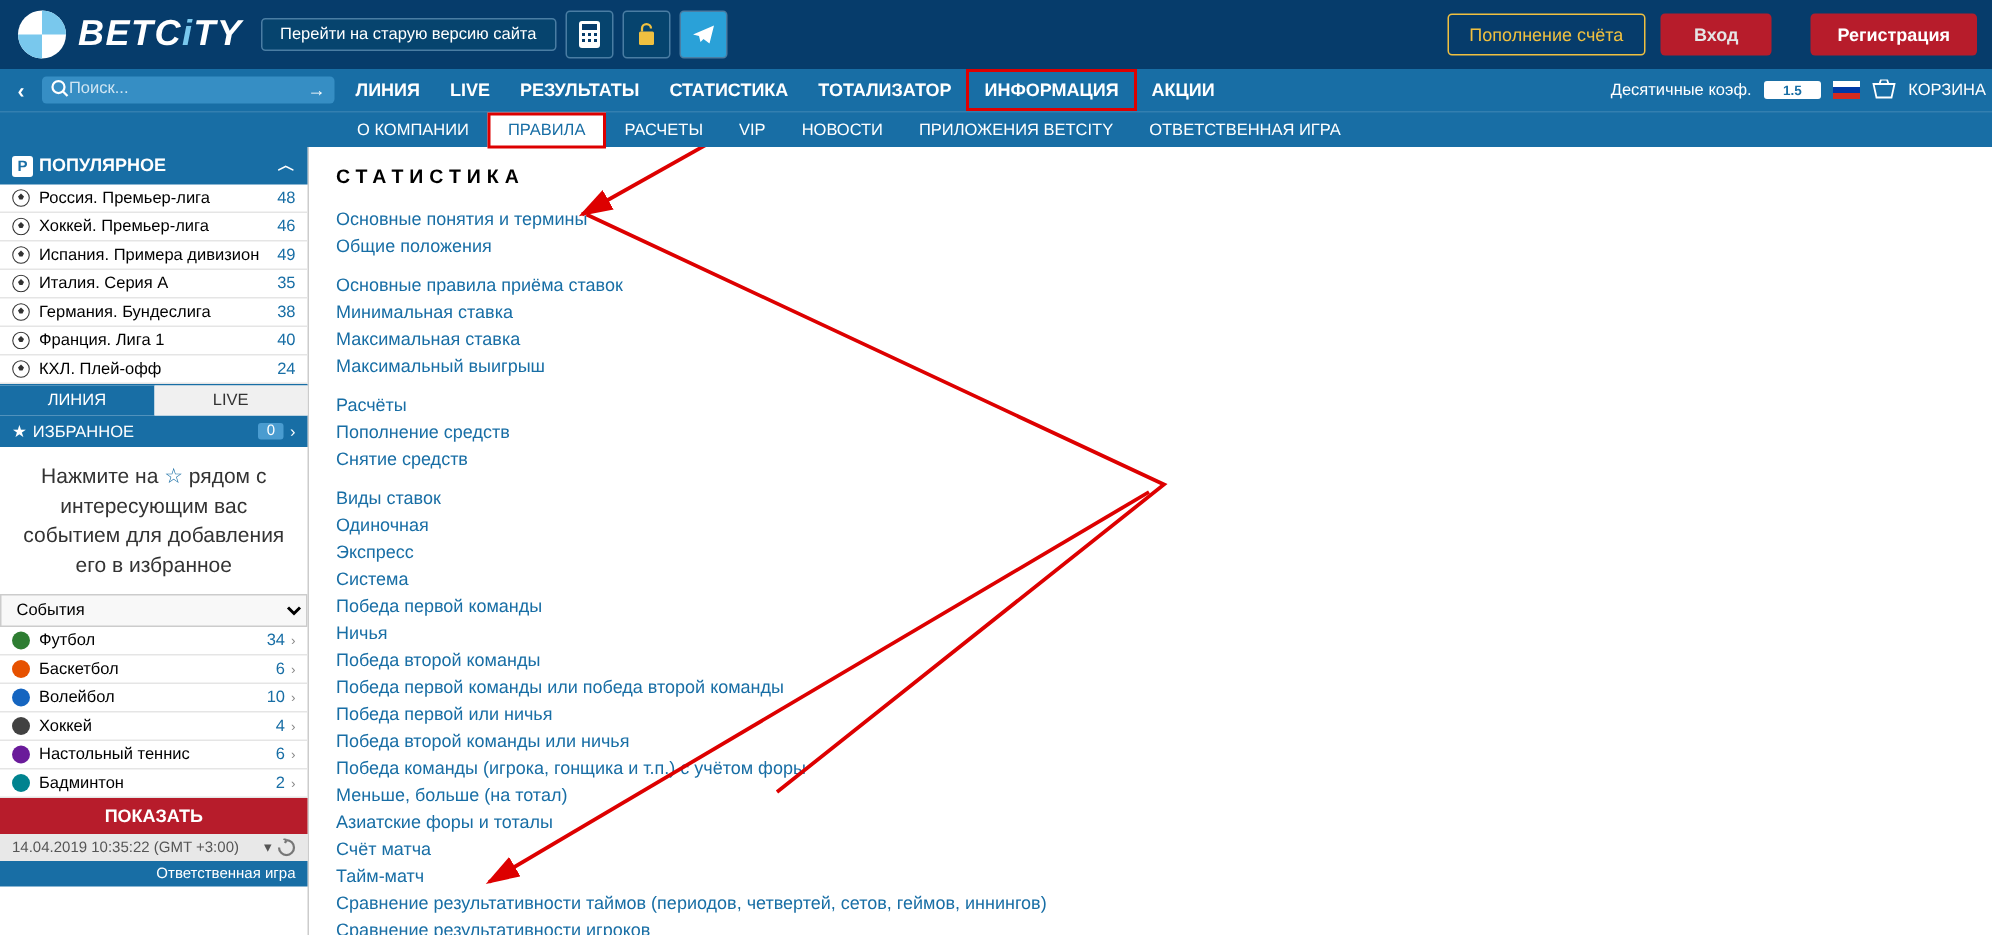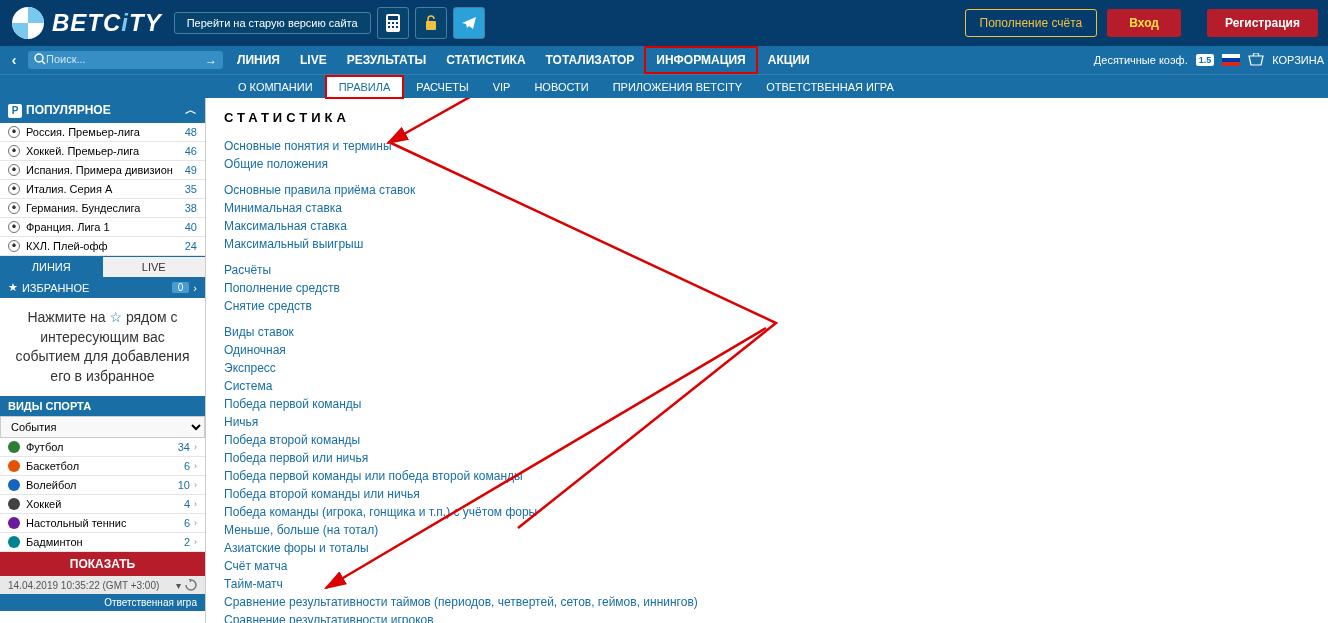--- a/index.html
+++ b/index.html
@@ -7,32 +7,32 @@
 
 .header { background: #063c6b; height: 46px; display: flex; align-items: center; padding: 0 10px; }
 .logo { display: flex; align-items: center; gap: 6px; }
 .logo-ball { width: 36px; height: 36px; }
 .logo-text { color: #fff; font-size: 24px; font-weight: bold; font-style: italic; letter-spacing: 1px; }
 .logo-text .i { color: #79c8ed; }
 .header-btn { background: #06446e; border: 1px solid #4a7da3; color: #fff; padding: 4px 12px; font-size: 11px; border-radius: 3px; margin-left: 12px; cursor: pointer; }
 .header-icon-btn { width: 32px; height: 32px; background: #06446e; border: 1px solid #4a7da3; border-radius: 3px; margin-left: 6px; display: flex; align-items: center; justify-content: center; cursor: pointer; }
 .spacer { flex: 1; }
 .balance-btn { border: 1px solid #f0c040; color: #f0c040; padding: 6px 14px; border-radius: 3px; font-size: 12px; cursor: pointer; }
-.login-btn { background: #b71c2b; color: #fde047; padding: 7px 22px; border-radius: 3px; font-size: 12px; font-weight: bold; margin-left: 10px; cursor: pointer; }
+.login-btn { background: #b71c2b; color: #e5e5e5; padding: 7px 22px; border-radius: 3px; font-size: 12px; font-weight: bold; margin-left: 10px; cursor: pointer; }
 .reg-btn { background: #b71c2b; color: #fff; padding: 7px 18px; border-radius: 3px; font-size: 12px; font-weight: bold; margin-left: 26px; cursor: pointer; }
 
 .navbar { background: #186ea5; height: 28px; display: flex; align-items: center; padding: 0 4px; color: #fff; font-size: 12px; font-weight: bold; }
 .nav-back { width: 20px; text-align: center; cursor: pointer; font-size: 14px; }
 .search-wrap { background: #368ec4; border-radius: 3px; padding: 2px 6px; display: flex; align-items: flex-start; width: 195px; margin: 0 4px; }
 .search-input { background: transparent; border: none; color: #fff; font-size: 11px; flex: 1; outline: none; }
 .search-input::placeholder { color: #d0e5f2; }
 .nav-item { padding: 0 10px; cursor: pointer; height: 28px; display: flex; align-items: center; }
 .nav-item.active { border: 2px solid #d00; }
 .nav-right { display: flex; align-items: center; gap: 8px; }
-.coef-badge { background: #fff; color: #186ea5; font-size: 9px; padding: 1px 3px; border-radius: 2px; }
+.coef-badge { background: #fff; color: #186ea5; font-size: 9px; padding: 1px 13px; border-radius: 2px; }
 .flag { width: 18px; height: 12px; display: inline-block; }
 
 .subnav { background: #186ea5; height: 24px; display: flex; align-items: center; padding-left: 226px; font-size: 11px; color: #fff; border-top: 1px solid #337fb0; }
 .subnav-item { padding: 0 12px; cursor: pointer; height: 24px; display: flex; align-items: center; }
 .subnav-item.active { background: #fff; color: #186ea5; border: 2px solid #d00; }
 
 .layout { display: flex; }
 .sidebar { width: 206px; background: #fff; border-right: 1px solid #ccc; }
 .side-header { background: #186ea5; color: #fff; padding: 4px 8px; font-size: 12px; font-weight: bold; display: flex; align-items: center; justify-content: space-between; }
 .side-header .p-icon { background: #fff; color: #186ea5; width: 14px; height: 14px; display: inline-flex; align-items: center; justify-content: center; font-size: 10px; font-weight: bold; border-radius: 2px; margin-right: 4px; }
@@ -228,21 +228,20 @@
     <div class="fav-header">
       <span class="star">★</span>
       <span>ИЗБРАННОЕ</span>
       <span class="cnt">0</span>
       <span style="margin-left:4px">›</span>
     </div>
     <div class="fav-hint">
       <span>Нажмите на </span><span class="star">☆</span><span> рядом с интересующим вас событием для добавления его в избранное</span>
     </div>
 
-    <div class="sports-header">ВИДЫ СПОРТА</div>
     <select class="events-select"><option>События</option></select>
     <div id="sports-list">
         <div class="sport-row">
           <span class="ic" style="background:#2e7d32"></span>
           <span>Футбол</span>
           <span class="cnt">34</span>
           <span class="chev">›</span>
         </div>
         <div class="sport-row">
           <span class="ic" style="background:#e65100"></span>
@@ -307,22 +306,22 @@
           <a class="toc-link">Снятие средств</a>
         </div>
         <div class="toc-group">
           <a class="toc-link">Виды ставок</a>
           <a class="toc-link">Одиночная</a>
           <a class="toc-link">Экспресс</a>
           <a class="toc-link">Система</a>
           <a class="toc-link">Победа первой команды</a>
           <a class="toc-link">Ничья</a>
           <a class="toc-link">Победа второй команды</a>
+          <a class="toc-link">Победа первой команды или победа второй команды</a>
           <a class="toc-link">Победа первой или ничья</a>
-          <a class="toc-link">Победа первой команды или победа второй команды</a>
           <a class="toc-link">Победа второй команды или ничья</a>
           <a class="toc-link">Победа команды (игрока, гонщика и т.п.) с учётом форы</a>
           <a class="toc-link">Меньше, больше (на тотал)</a>
           <a class="toc-link">Азиатские форы и тоталы</a>
           <a class="toc-link">Счёт матча</a>
           <a class="toc-link">Тайм-матч</a>
           <a class="toc-link">Сравнение результативности таймов (периодов, четвертей, сетов, геймов, иннингов)</a>
           <a class="toc-link">Сравнение результативности игроков</a>
         </div>
       </div>

